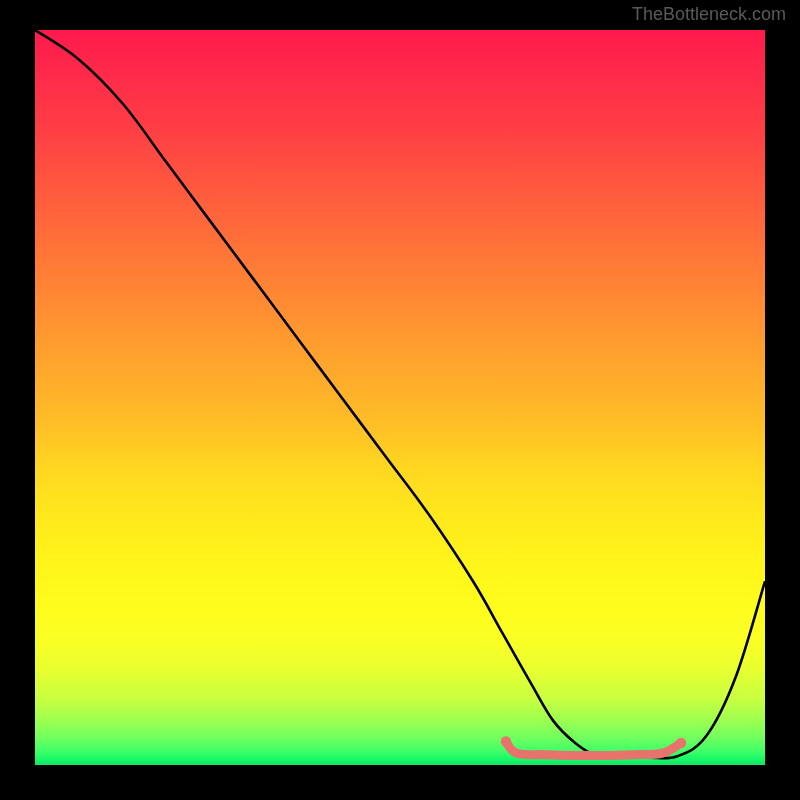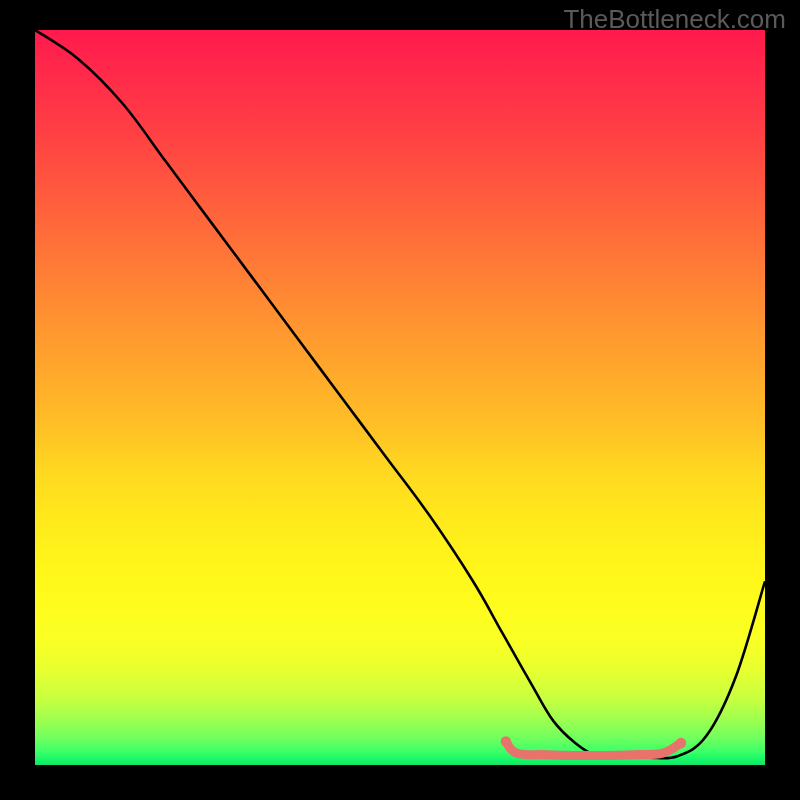--- a/index.html
+++ b/index.html
@@ -8,21 +8,21 @@
     height: 800px;
     background: #000;
     position: relative;
     font-family: Arial, sans-serif;
   }
   .watermark {
     position: absolute;
     top: 4px;
     right: 14px;
     color: #5a5a5a;
-    font-size: 26px;
+    font-size: 18px;
     font-weight: 500;
     z-index: 10;
   }
   .plot-area {
     position: absolute;
     left: 35px;
     top: 30px;
     width: 730px;
     height: 735px;
   }

